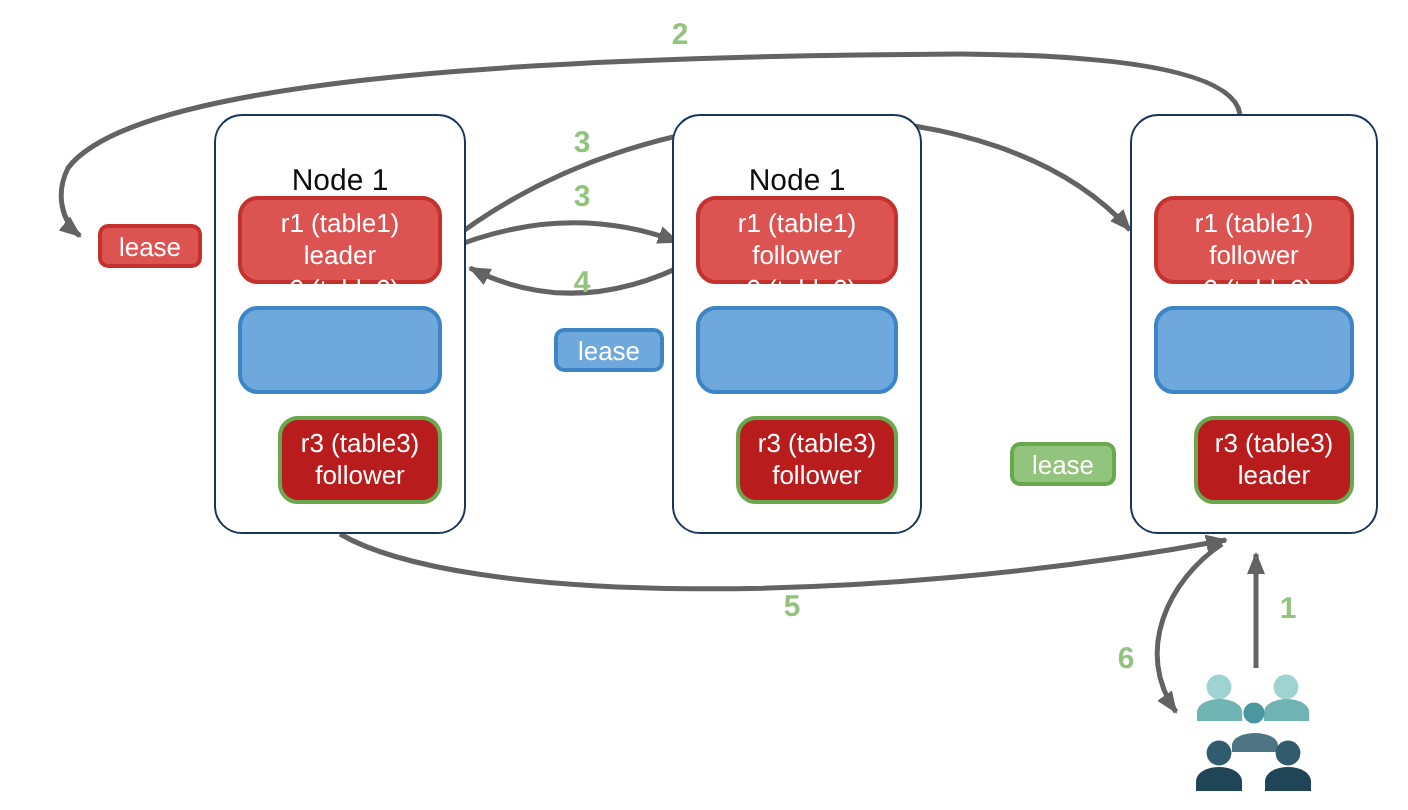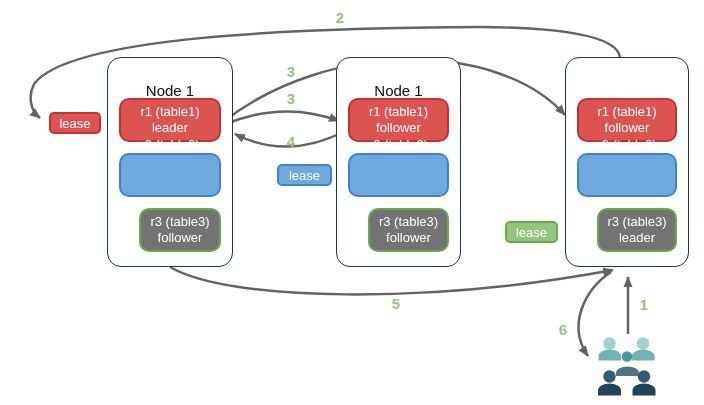--- a/index.html
+++ b/index.html
@@ -10,21 +10,21 @@
 
   .node{position:absolute;width:126px;height:210px;background:#ffffff;
         border:1.5px solid #17365d;border-radius:14px;box-sizing:border-box;}
   .node-title{position:absolute;top:11px;left:0;right:0;text-align:center;
         font-size:15px;font-weight:normal;color:#0d0d0d;margin-top:13px;}
   .replica{position:absolute;left:11px;right:11px;height:44px;border-radius:10px;
         box-sizing:border-box;display:flex;flex-direction:column;align-items:center;
         justify-content:center;color:#ffffff;font-size:13px;line-height:16px;}
   .replica.red{background:#dc5452;border:2px solid #c5322e;}
   .replica.blue{background:#6fa8dc;border:2px solid #3d85c6;gap:44px;}
-  .replica.green{background:#737373;border:2px solid #6aa84f;margin-left:20px;}
+  .replica.green{background:#b91c1c;border:2px solid #6aa84f;margin-left:20px;}
   .r1{top:40px;} .r2{top:95px;} .r3{top:150px;}
 
   .lease{position:absolute;height:22px;border-radius:5px;box-sizing:border-box;
         display:flex;align-items:center;justify-content:center;
         color:#ffffff;font-size:13px;}
   .lease.red{background:#dc5452;border:2px solid #c5322e;}
   .lease.blue{background:#6fa8dc;border:2px solid #3d85c6;}
   .lease.green{background:#93c47d;border:2px solid #6aa84f;}
 
   .step{position:absolute;width:16px;text-align:center;color:#93c47d;

